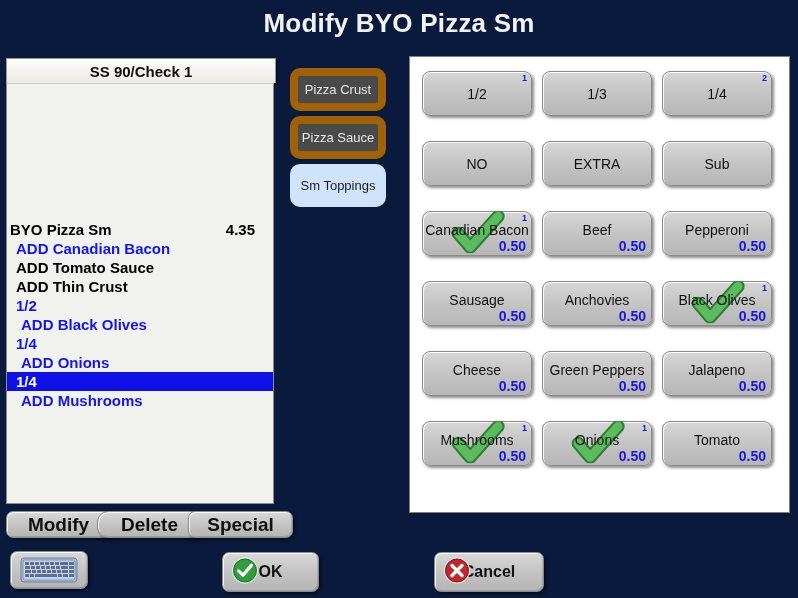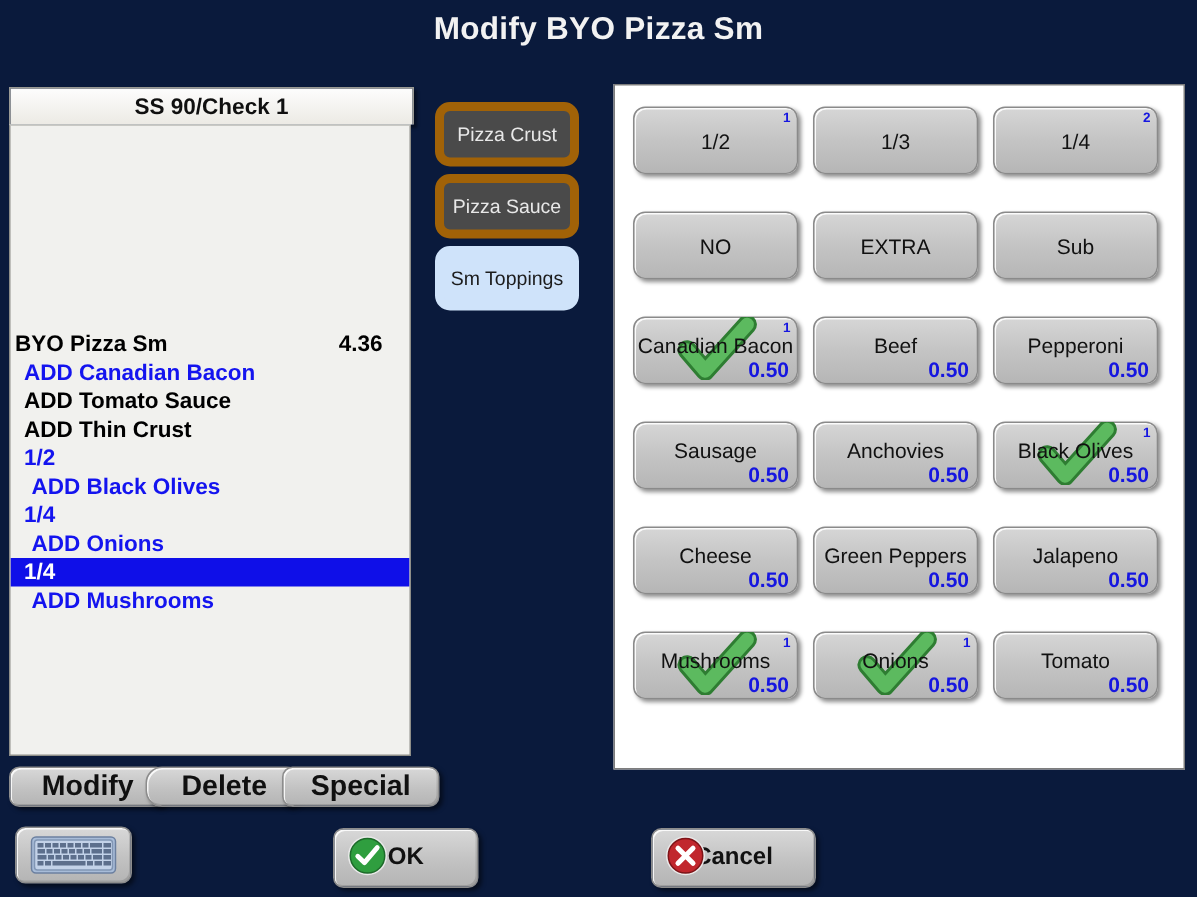--- a/index.html
+++ b/index.html
@@ -7,21 +7,21 @@
     width:798px;height:598px;overflow:hidden;
     background:#0a1a3c;
     font-family:"Liberation Sans", sans-serif;
     -webkit-font-smoothing:none;
   }
   .screen{position:relative;width:798px;height:598px;background:#0a1a3c;}
 
   
   .title{
     position:absolute;left:0;top:8px;width:798px;text-align:center;
-    color:#f2f2f2;font-size:21px;font-weight:bold;letter-spacing:.2px;
+    color:#f2f2f2;font-size:26px;font-weight:bold;letter-spacing:.2px;
   }
 
   
   .check-panel{position:absolute;left:6px;top:58px;width:268px;height:447px;}
   .check-header{
     position:relative;width:100%;height:24px;
     background:linear-gradient(#fdfdfd,#eceae4);
     border:1px solid #9a9a94;border-bottom:none;
     box-shadow:2px 2px 2px rgba(0,0,0,.45);
     display:flex;align-items:center;justify-content:center;
@@ -56,21 +56,21 @@
   }
 
   
   .act{height:27px;width:105px;font-size:19px;font-weight:bold;top:511px;}
 
   
   .cat{
     position:absolute;left:290px;width:96px;height:43px;border-radius:10px;
     box-sizing:border-box;display:flex;align-items:center;justify-content:center;
     font-size:13px;cursor:pointer;user-select:none;
-    border:6px solid #a16207;
+    border:8px solid #a16207;
   }
   .cat.off{background:#4a4a4a;color:#e8e8e8;}
   .cat.on{background:#cfe3fa;color:#1c1c1c;border-color:#cfe3fa;}
 
   
   .pad{
     position:absolute;left:409px;top:56px;width:381px;height:457px;
     background:#ffffff;border:1px solid #7d7d7d;box-sizing:border-box;
   }
   .mbtn{
@@ -113,21 +113,21 @@
 <div class="screen">
 
   <div class="title">Modify BYO Pizza Sm</div>
 
   <div class="check-panel">
     <div class="check-header">SS 90/Check 1</div>
     <div class="check-list">
       <div class="list-rows" id="list-rows">
           <div class="row black">
             <span>BYO Pizza Sm</span>
-            <span class="price">4.36</span>
+            <span class="price">4.35</span>
           </div>
           <div class="row blue lvl1">
             <span>ADD Canadian Bacon</span>
             <span class="price"></span>
           </div>
           <div class="row black lvl1">
             <span>ADD Tomato Sauce</span>
             <span class="price"></span>
           </div>
           <div class="row black lvl1">

